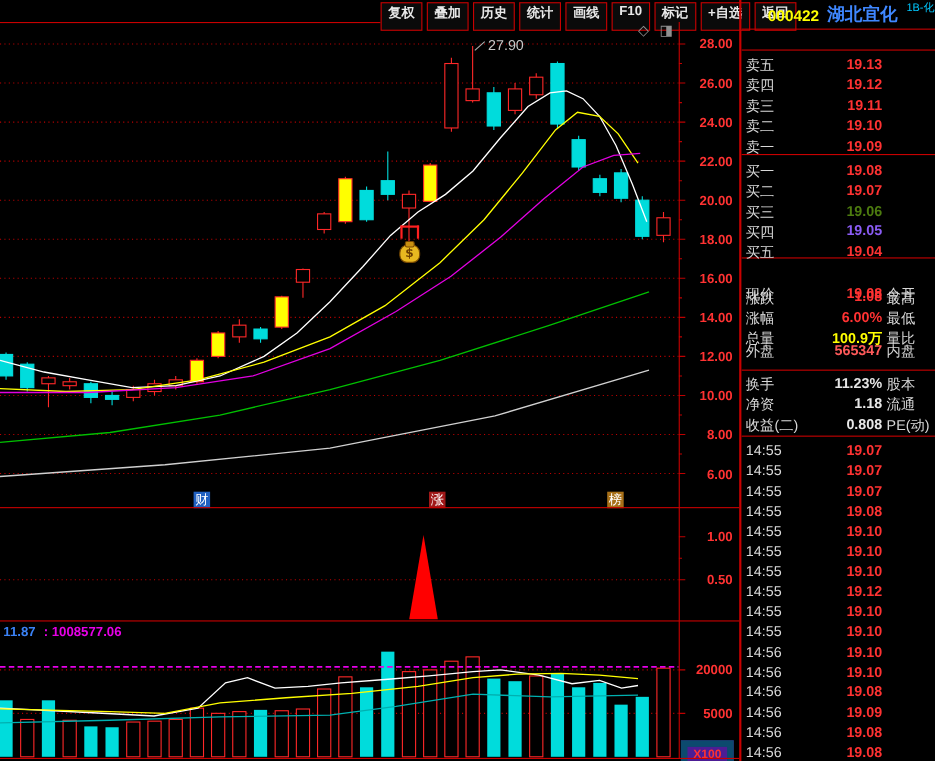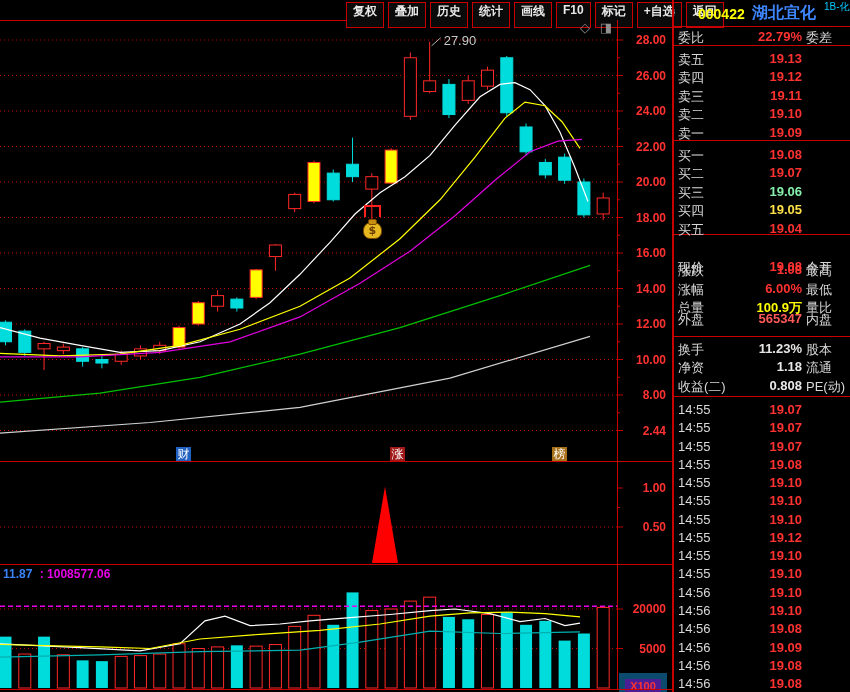--- a/index.html
+++ b/index.html
@@ -241,21 +241,21 @@
       <div class="axlbl" style="top: 68.5px;">26.00</div>
       <div class="axlbl" style="top: 104px;">24.00</div>
       <div class="axlbl" style="top: 139.5px;">22.00</div>
       <div class="axlbl" style="top: 175px;">20.00</div>
       <div class="axlbl" style="top: 210.5px;">18.00</div>
       <div class="axlbl" style="top: 246px;">16.00</div>
       <div class="axlbl" style="top: 281.5px;">14.00</div>
       <div class="axlbl" style="top: 317px;">12.00</div>
       <div class="axlbl" style="top: 352.5px;">10.00</div>
       <div class="axlbl" style="top: 388px;">8.00</div>
-      <div class="axlbl" style="top: 423.5px;">2.44</div>
+      <div class="axlbl" style="top: 423.5px;">6.00</div>
       <div class="axlbl" style="top: 481px;">1.00</div>
       <div class="axlbl" style="top: 520px;">0.50</div>
       <div class="axlbl" style="top: 602px;">20000</div>
       <div class="axlbl" style="top: 641.5px;">5000</div>
     </div>
 
   <div id="vol-header">
     <span id="vh1">11.87</span>
     <span id="vh2">: 1008577.06</span>
   </div>
@@ -267,25 +267,20 @@
   <div class="hl" style="left:0;top:564px;width:672px;height:1px;"></div>
   <div class="hl" style="left:0;top:689px;width:672px;height:1px;"></div>
 
   <div id="panel">
     <div class="hl" style="left:0;top:26px;width:176px;height:1px;"></div>
     <div class="hl" style="left:0;top:45px;width:176px;height:1px;"></div>
     <div class="hl" style="left:0;top:140px;width:176px;height:1px;"></div>
     <div class="hl" style="left:0;top:234px;width:176px;height:1px;"></div>
     <div class="hl" style="left:0;top:336px;width:176px;height:1px;"></div>
     <div class="hl" style="left:0;top:396px;width:176px;height:1px;"></div>
-    <div class="prow" style="top:29px;">
-      <span class="lbl">委比</span>
-      <span class="val" style="color:#ff3232;">22.79%</span>
-      <span class="rlbl">委差</span>
-    </div>
     <div id="panel-rows">
         <div class="prow" style="top: 51px;">
           <span class="lbl">卖五</span>
           <span class="val" style="color: rgb(255, 50, 50);">19.13</span>
         </div>
         <div class="prow" style="top: 69.4px;">
           <span class="lbl">卖四</span>
           <span class="val" style="color: rgb(255, 50, 50);">19.12</span>
         </div>
         <div class="prow" style="top: 87.8px;">
@@ -303,25 +298,25 @@
         <div class="prow" style="top: 147px;">
           <span class="lbl">买一</span>
           <span class="val" style="color: rgb(255, 50, 50);">19.08</span>
         </div>
         <div class="prow" style="top: 165.4px;">
           <span class="lbl">买二</span>
           <span class="val" style="color: rgb(255, 50, 50);">19.07</span>
         </div>
         <div class="prow" style="top: 183.8px;">
           <span class="lbl">买三</span>
-          <span class="val" style="color: #86efac;">19.06</span>
+          <span class="val" style="color: #4d7c0f;">19.06</span>
         </div>
         <div class="prow" style="top: 202.2px;">
           <span class="lbl">买四</span>
-          <span class="val" style="color: #fde047;">19.05</span>
+          <span class="val" style="color: #8b5cf6;">19.05</span>
         </div>
         <div class="prow" style="top: 220.6px;">
           <span class="lbl">买五</span>
           <span class="val" style="color: rgb(255, 50, 50);">19.04</span>
         </div>
         <div class="prow" style="top: 244px; margin-top: 15px;">
           <span class="lbl">现价</span>
           <span class="val" style="color: rgb(255, 50, 50);">19.08</span>
           <span class="rlbl">今开</span>
         </div>

